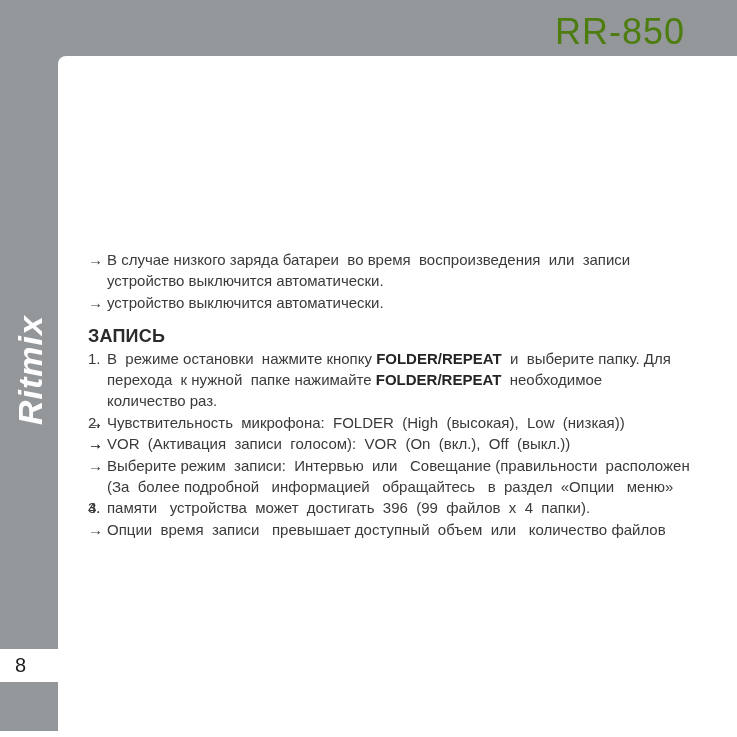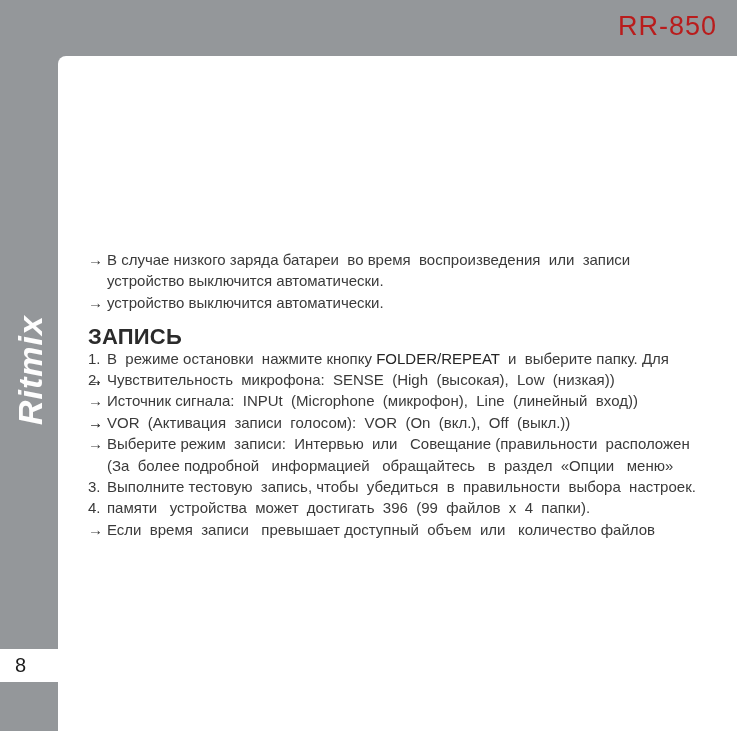--- a/index.html
+++ b/index.html
@@ -15,22 +15,22 @@
   }
   .leftcol{
     position:absolute;left:0;top:56px;width:62px;height:675px;
     background:#94979a;
   }
   .panel{
     position:absolute;left:58px;top:56px;right:0;bottom:0;
     background:#ffffff;border-top-left-radius:8px;
   }
   .model{
-    position:absolute;top:11px;right:20px;
-    color:#b91c1c;font-size:27px;letter-spacing:1px;font-weight:normal;
+    position:absolute;top:11px;right:52px;
+    color:#4d7c0f;font-size:36px;letter-spacing:1px;font-weight:normal;
   }
   .brand-logo{
     position:absolute;left:30px;top:370px;
     transform:translate(-50%,-50%) rotate(-90deg);
     color:#fdfdfd;font-size:34px;font-weight:bold;font-style:italic;
     letter-spacing:1px;white-space:nowrap;
   }
   .pageband{
     position:absolute;left:0;top:649px;width:58px;height:33px;
     background:#ffffff;
@@ -39,27 +39,27 @@
     position:absolute;left:15px;top:4px;
     color:#1c1c1c;font-size:20px;line-height:25px;
   }
   
   .textarea{
     position:absolute;left:88px;top:249px;width:635px;
     color:#3a3a3a;font-size:15px;line-height:21.4px;
   }
   .block{margin:0;}
   .block.heading{
-    font-weight:bold;font-size:22px;color:#2b2b2b;
+    font-weight:bold;font-size:18px;color:#2b2b2b;
     margin-top:13px;letter-spacing:0.2px;
   }
   .line{position:relative;padding-left:19px;white-space:pre;}
   .marker{position:absolute;left:0;top:0;}
   .marker.arrow{font-weight:bold;color:#3a3a3a;}
-  .seg.b{font-weight:normal;color:#242424;}
+  .seg.b{font-weight:bold;color:#242424;}
 </style>
 </head>
 <body>
 
 <div class="topbar"></div>
 <div class="leftcol"></div>
 <div class="panel"></div>
 
 <div class="model">RR-850</div>
 
@@ -74,46 +74,48 @@
       <div class="line"><span class="marker arrow">→</span><span class="seg">В случае низкого заряда батареи  во время  воспроизведения  или  записи</span></div>
       <div class="line cont"><span class="seg">устройство выключится автоматически.</span></div>
     </div>
     <div class="block bullet">
       <div class="line"><span class="marker arrow">→</span></div>
       <div class="line cont"><span class="seg">устройство выключится автоматически.</span></div>
     </div>
     <div class="block heading">ЗАПИСЬ</div>
     <div class="block numbered">
       <div class="line"><span class="marker">1.</span><span class="seg">В  режиме остановки  нажмите кнопку </span><span class="seg b">FOLDER/REPEAT</span><span class="seg">  и  выберите папку. Для</span></div>
+      <div class="line cont"><span class="seg">перехода  к нужной  папке нажимайте </span><span class="seg b">FOLDER/REPEAT</span><span class="seg">  необходимое</span></div>
+      <div class="line cont"><span class="seg">количество раз.</span></div>
     </div>
     <div class="block numbered">
       <div class="line"><span class="marker">2.</span></div>
     </div>
     <div class="block bullet">
       <div class="line"><span class="marker arrow">→</span></div>
     </div>
     <div class="block bullet">
-      <div class="line"><span class="marker arrow">→</span><span class="seg">Чувствительность  микрофона:  SENSE  (High  (высокая),  Low  (низкая))</span></div>
+      <div class="line"><span class="marker arrow">→</span><span class="seg">Чувствительность  микрофона:  FOLDER  (High  (высокая),  Low  (низкая))</span></div>
     </div>
     <div class="block bullet">
-      <div class="line"><span class="marker arrow">→</span><span class="seg">Источник сигнала:  INPUt  (Microphone  (микрофон),  Line  (линейный  вход))</span></div>
+      <div class="line"><span class="marker arrow">→</span></div>
     </div>
     <div class="block bullet">
       <div class="line"><span class="marker arrow">→</span></div>
     </div>
     <div class="block bullet">
       <div class="line"><span class="marker arrow">→</span><span class="seg">VOR  (Активация  записи  голосом):  VOR  (On  (вкл.),  Off  (выкл.))</span></div>
     </div>
     <div class="block bullet">
       <div class="line"><span class="marker arrow">→</span><span class="seg">Выберите режим  записи:  Интервью  или   Совещание (правильности  расположен</span></div>
       <div class="line cont"><span class="seg">(За  более подробной   информацией   обращайтесь   в  раздел  «Опции   меню»</span></div>
     </div>
     <div class="block numbered">
-      <div class="line"><span class="marker">3.</span><span class="seg">Выполните тестовую  запись, чтобы  убедиться  в  правильности  выбора  настроек.</span></div>
+      <div class="line"><span class="marker">3.</span></div>
     </div>
     <div class="block numbered">
       <div class="line"><span class="marker">4.</span></div>
       <div class="line cont"><span class="seg">памяти   устройства  может  достигать  396  (99  файлов  х  4  папки).</span></div>
     </div>
     <div class="block bullet">
-      <div class="line"><span class="marker arrow">→</span><span class="seg">Если  время  записи   превышает доступный  объем  или   количество файлов</span></div>
+      <div class="line"><span class="marker arrow">→</span><span class="seg">Опции  время  записи   превышает доступный  объем  или   количество файлов</span></div>
     </div>
   </div>
 
 </body></html>

